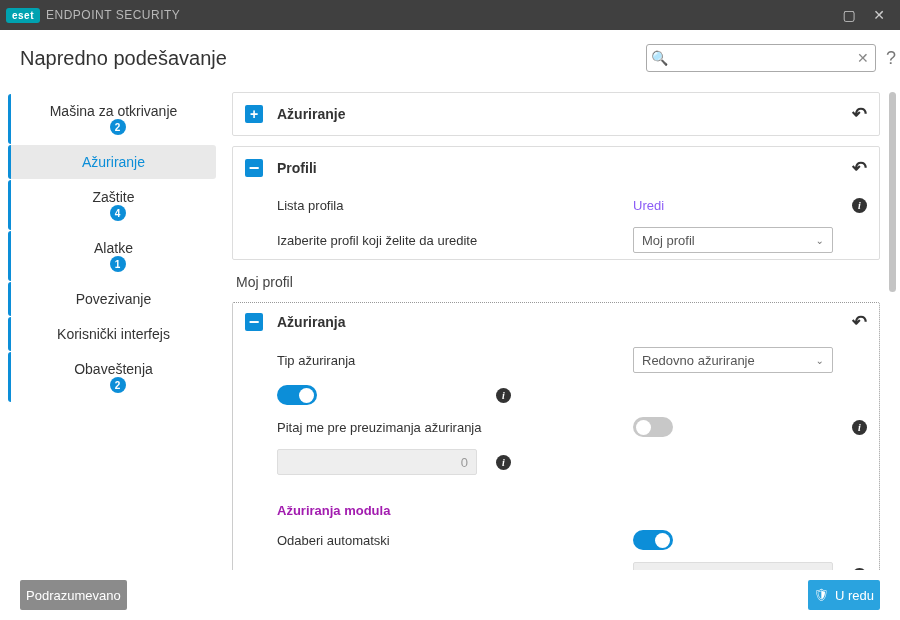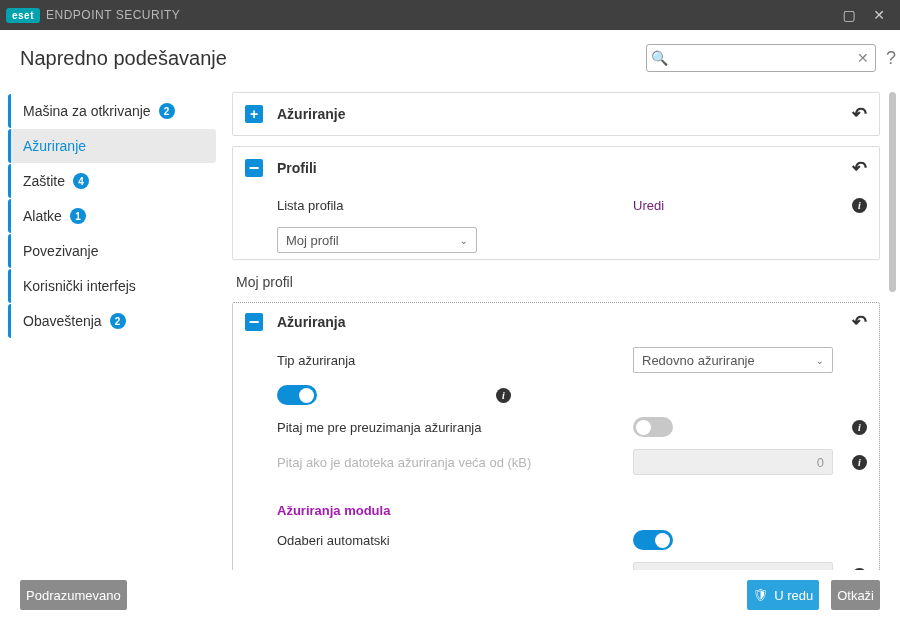--- a/index.html
+++ b/index.html
@@ -17,38 +17,38 @@
 .search { position: relative; width: 230px; height: 28px; border: 1px solid #aaa; border-radius: 3px; display: flex; align-items: center; background: #fff; }
 .search .mag { width: 26px; text-align: center; color: #888; font-size: 14px; }
 .search input { flex: 1; border: none; outline: none; font-size: 13px; background: transparent; }
 .search .clear { width: 24px; text-align: center; color: #888; font-size: 14px; cursor: pointer; }
 .help { margin-left: 10px; font-size: 18px; color: #777; cursor: pointer; }
 
 .body-area { display: flex; position: absolute; top: 86px; bottom: 50px; left: 0; right: 0; }
 .sidebar { width: 216px; padding: 8px 0 8px 8px; overflow-y: auto; }
 .side-item { display: flex; align-items: center; padding: 9px 12px; font-size: 14px; color: #333; cursor: pointer; border-left: 3px solid transparent; border-radius: 3px; margin-bottom: 1px;}
 .side-item.active { background: #e9e9e9; color: #0c8ed8; }
-.side-item.marked { border-left-color: #0c8ed8; }
+.side-item.marked { border-left-color: #0c8ed8; flex-direction: column; }
 .side-item .badge { background: #0c8ed8; color: #fff; font-size: 10px; font-weight: bold; border-radius: 9px; min-width: 16px; height: 16px; display: inline-flex; align-items: center; justify-content: center; margin-left: 8px; padding: 0 4px; }
 
 .main { flex: 1; overflow-y: auto; padding: 6px 20px 10px 16px; }
 .panel { border: 1px solid #ddd; border-radius: 2px; margin-bottom: 10px; background: #fff; }
 .panel-head { display: flex; align-items: center; padding: 10px 12px; font-size: 14px; font-weight: 600; color: #333; }
 .panel-head .toggle { width: 18px; height: 18px; background: #0c8ed8; color: #fff; display: flex; align-items: center; justify-content: center; font-size: 14px; font-weight: bold; margin-right: 14px; border-radius: 2px; cursor: pointer; }
 .panel-head .sp { flex: 1; }
 .revert { font-size: 18px; color: #333; cursor: pointer; }
 
 .row { display: flex; align-items: center; padding: 6px 12px 6px 44px; font-size: 13px; color: #333; min-height: 32px; }
 .row .label { flex: 1; }
 .row .label.muted { color: #b5b5b5; }
 .row .ctrl { width: 210px; display: flex; align-items: center; }
 .row .info { width: 24px; text-align: right; }
 .info-icon { width: 15px; height: 15px; border-radius: 50%; background: #333; color: #fff; display: inline-flex; align-items: center; justify-content: center; font-size: 10px; font-weight: bold; font-style: italic; font-family: Georgia, serif; cursor: pointer; }
 
-.link { color: #701a75; cursor: pointer; font-size: 13px; }
+.link { color: #8b5cf6; cursor: pointer; font-size: 13px; }
 .select { width: 200px; height: 26px; border: 1px solid #bbb; border-radius: 2px; display: flex; align-items: center; padding: 0 8px; font-size: 13px; color: #555; background: #fff; cursor: pointer; justify-content: space-between; }
 .select .chev { color: #777; font-size: 10px; }
 .textfield { width: 200px; height: 26px; border: 1px solid #ddd; border-radius: 2px; background: #eee; color: #999; padding: 0 8px; font-size: 13px; display: flex; align-items: center; }
 .textfield.right { justify-content: flex-end; }
 
 .switch { width: 40px; height: 20px; border-radius: 10px; position: relative; cursor: pointer; }
 .switch.on { background: #0c8ed8; }
 .switch.off { background: #c8c8c8; }
 .switch .knob { width: 15px; height: 15px; background: #fff; border-radius: 50%; position: absolute; top: 2.5px; }
 .switch.on .knob { right: 3px; }
@@ -142,20 +142,21 @@
         <span class="revert">↶</span>
       </div>
       <div class="row">
         <span class="label">Lista profila</span>
         <div class="ctrl">
             <span class="link">Uredi</span>
           </div>
         <div class="info"><span class="info-icon">i</span></div>
       </div>
       <div class="row">
+        <span class="label">Izaberite profil koji želite da uredite</span>
         <div class="ctrl">
           <div class="select">
             <span>Moj profil</span>
             <span class="chev">⌄</span>
           </div>
         </div>
         <div class="info"></div>
       </div>
     </div>
 
@@ -193,21 +194,20 @@
         <span class="label">Pitaj me pre preuzimanja ažuriranja</span>
         <div class="ctrl">
             <div class="switch off">
               <div class="knob"></div>
             </div>
           </div>
         <div class="info"><span class="info-icon">i</span></div>
       </div>
 
       <div class="row">
-        <span class="label muted">Pitaj ako je datoteka ažuriranja veća od (kB)</span>
         <div class="ctrl">
             <div class="textfield right">
               <span>0</span>
             </div>
           </div>
         <div class="info"><span class="info-icon">i</span></div>
       </div>
 
       <div class="section-title">Ažuriranja modula</div>
 
@@ -240,14 +240,13 @@
   <div class="scrollbar-thumb"></div>
 </div>
 
 <div class="footer">
   <button class="btn btn-default">Podrazumevano</button>
   <span class="sp"></span>
   <button class="btn btn-primary">
     <span class="shield">🛡</span>
     <span>U redu</span>
   </button>
-  <button class="btn btn-secondary">Otkaži</button>
 </div>
 
 </body></html>

